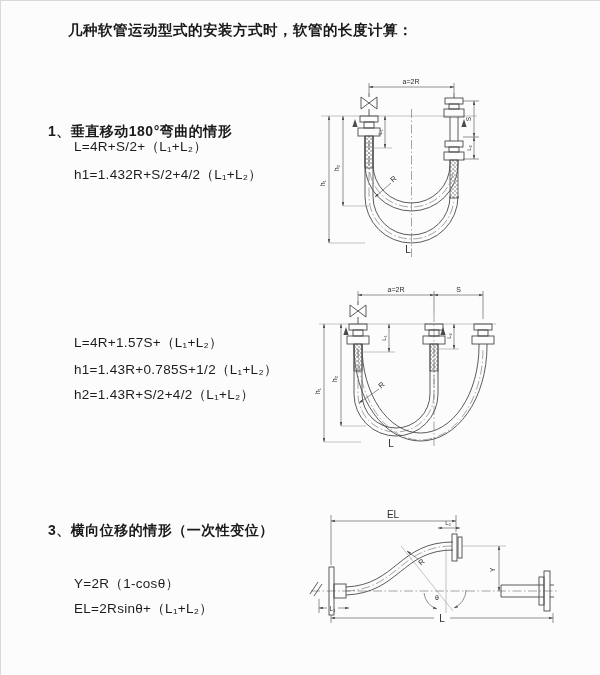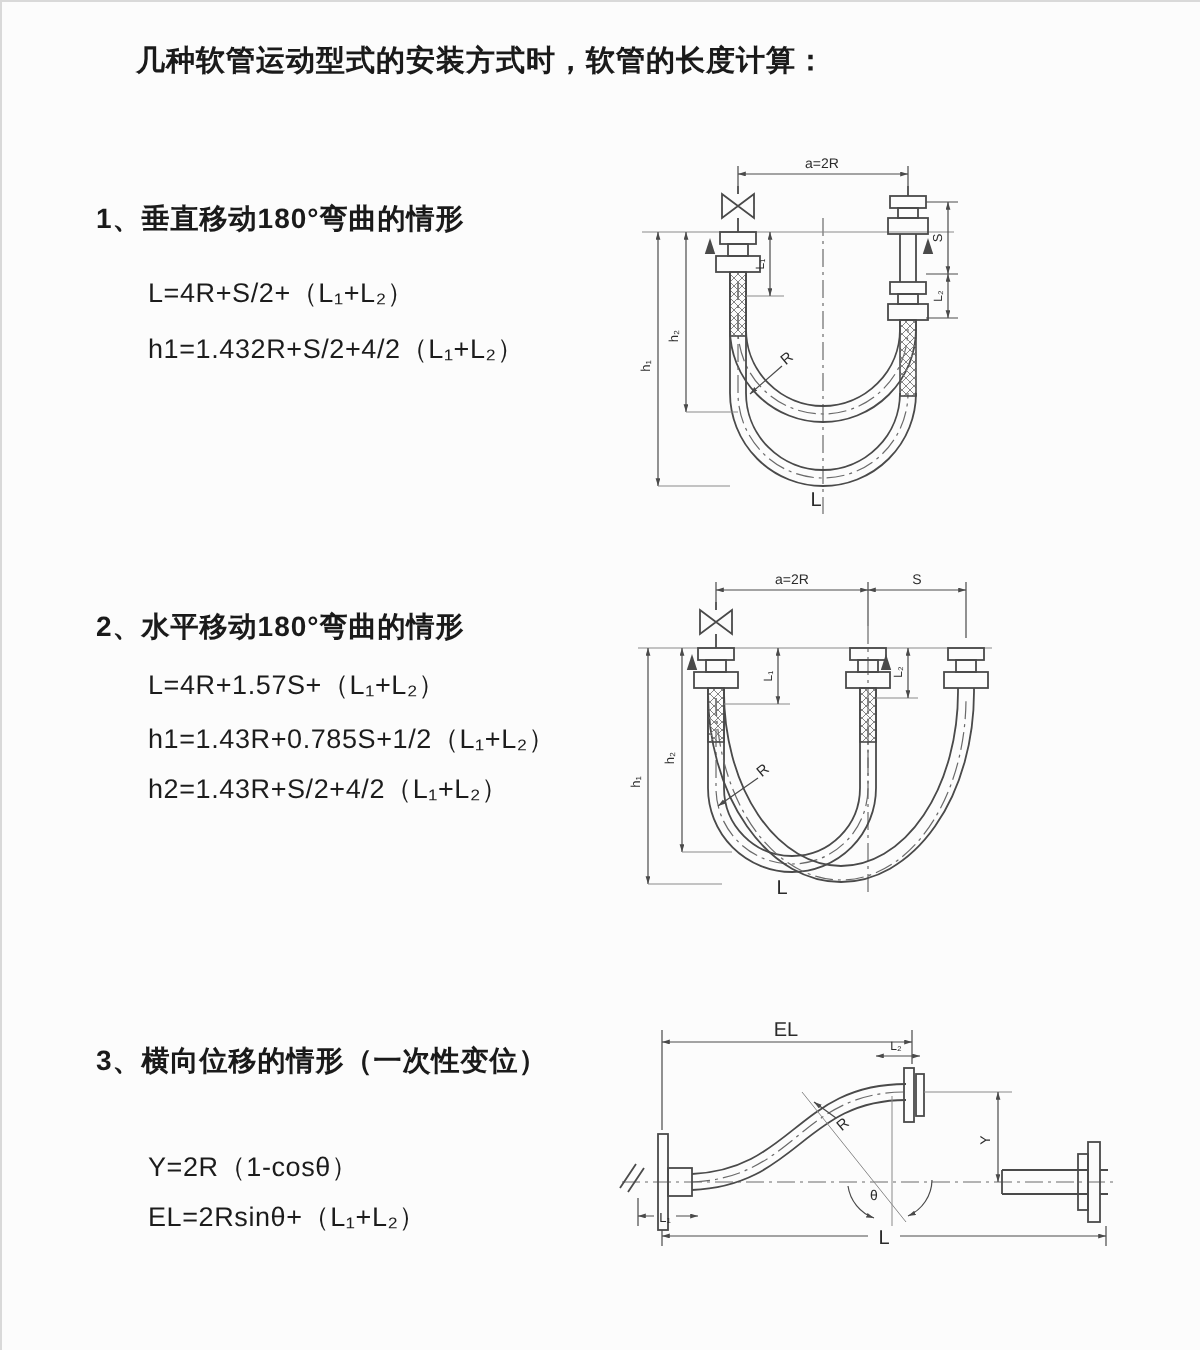--- a/index.html
+++ b/index.html
@@ -25,25 +25,24 @@
   .cl{stroke:#6a6a6a;stroke-width:0.6;fill:none;stroke-dasharray:9 2.5 1.5 2.5;}
   .dm{stroke:#4a4a4a;stroke-width:0.6;fill:none;}
 </style>
 </head>
 <body>
 
 <div class="page">
 
   <div class="doc-title">几种软管运动型式的安装方式时，软管的长度计算：</div>
 
-  <div class="sec-heading" style="left:47px;top:100px">1、垂直移动180°弯曲的情形</div>
+  <div class="sec-heading" style="left:47px;top:122px">1、垂直移动180°弯曲的情形</div>
   <div class="formula" style="left:73px;top:137px">L=4R+S/2+（L₁+L₂）</div>
   <div class="formula" style="left:73px;top:165px">h1=1.432R+S/2+4/2（L₁+L₂）</div>
 
-  <div class="sec-heading" style="left:47px;top:304px">2、水平移动180°弯曲的情形</div>
   <div class="formula" style="left:73px;top:333px">L=4R+1.57S+（L₁+L₂）</div>
   <div class="formula" style="left:73px;top:360px">h1=1.43R+0.785S+1/2（L₁+L₂）</div>
   <div class="formula" style="left:73px;top:385px">h2=1.43R+S/2+4/2（L₁+L₂）</div>
 
   <div class="sec-heading" style="left:47px;top:521px">3、横向位移的情形（一次性变位）</div>
   <div class="formula" style="left:73px;top:574px">Y=2R（1-cosθ）</div>
   <div class="formula" style="left:73px;top:599px">EL=2Rsinθ+（L₁+L₂）</div>
 
   <svg class="diag" style="left:310px;top:70px" width="270" height="195" viewBox="0 0 270 195">
     <defs>

